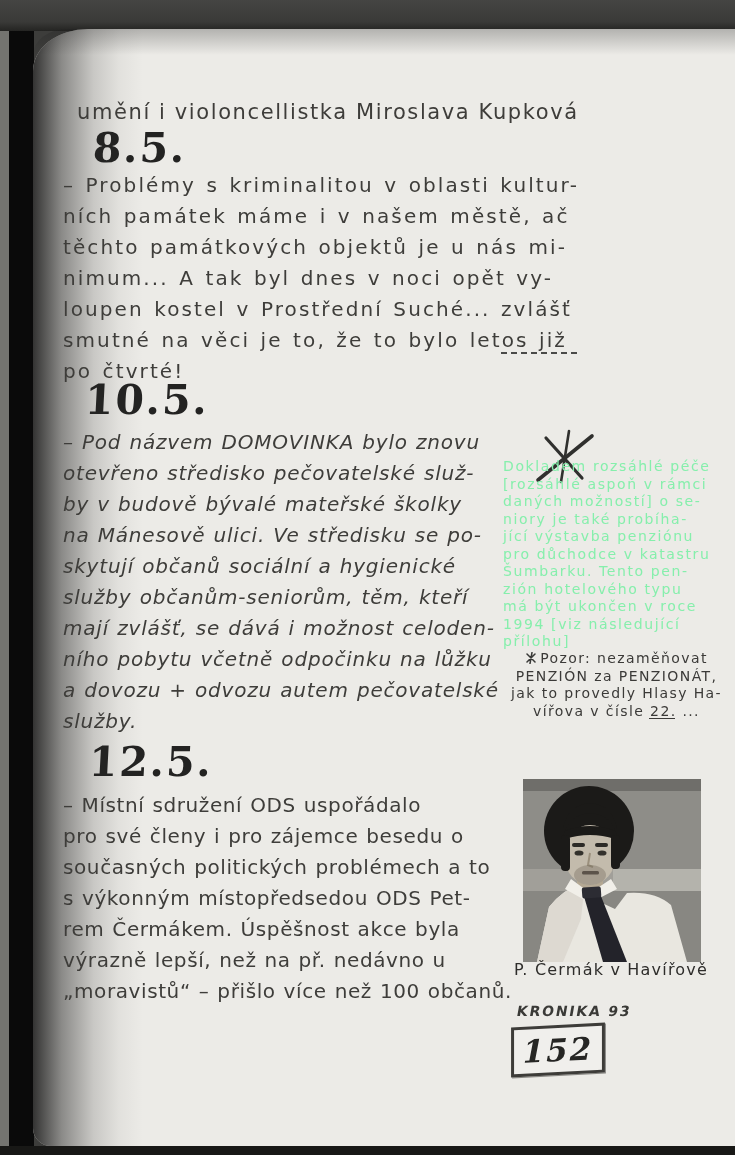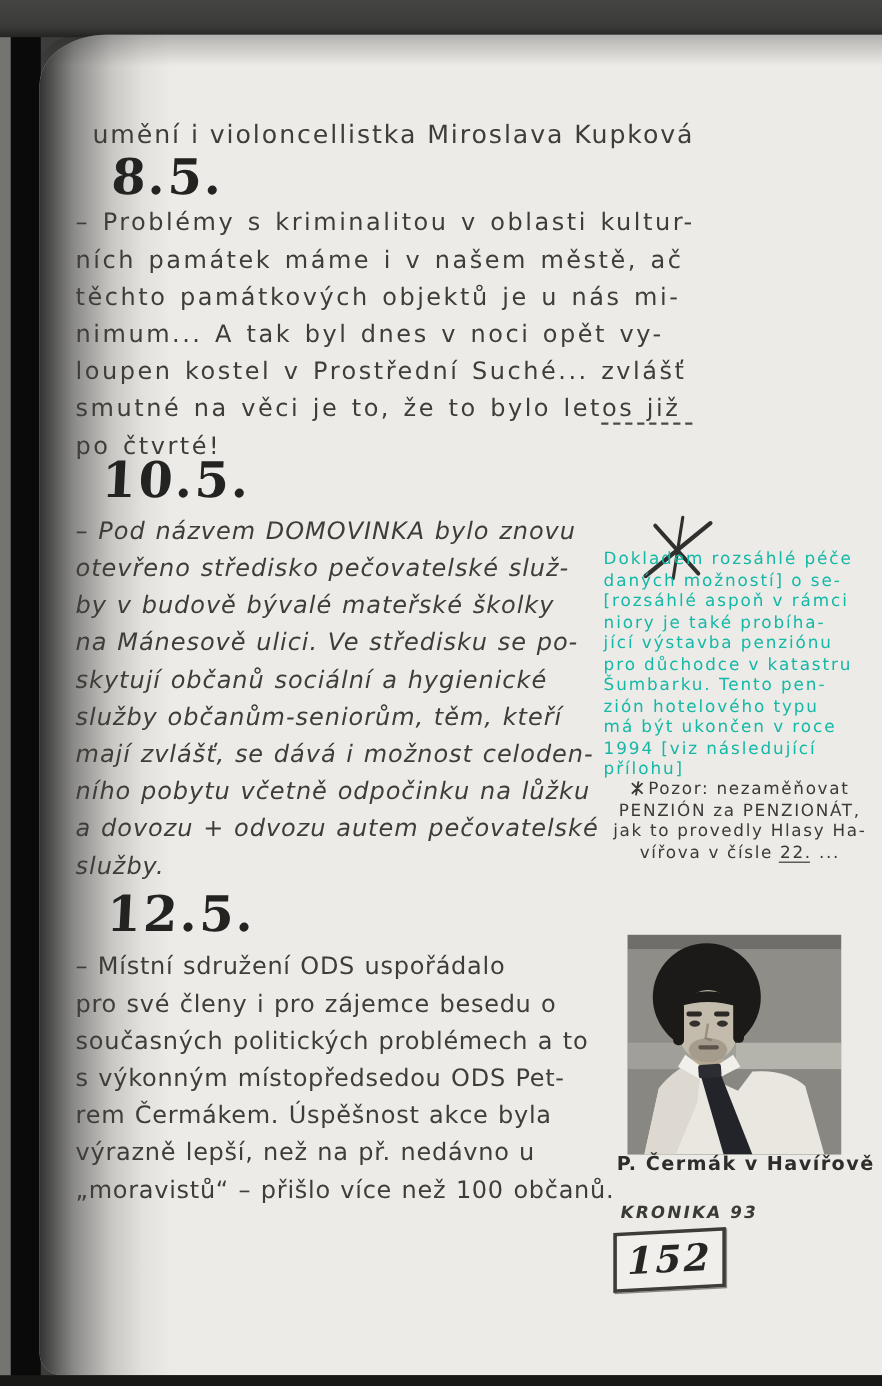--- a/index.html
+++ b/index.html
@@ -43,30 +43,30 @@
   }
   .d1{left:93px;top:124px;}
   .d2{left:85px;top:376px;}
   .d3{left:89px;top:738px;}
   .para{font-size:20px;}
   .para > div{line-height:31px;height:31px;white-space:nowrap;position:relative;}
   .p1{left:63px;top:170px;letter-spacing:2.1px;word-spacing:2px;}
   .p2{left:63px;top:427px;letter-spacing:0.8px;word-spacing:1px;font-style:italic;}
   .p3{left:63px;top:790px;letter-spacing:0.6px;word-spacing:1px;}
   .u-letos{position:absolute;left:438px;top:27px;width:76px;border-top:2.5px dashed #4a4a48;}
-  .note{left:503px;top:458px;font-size:14px;letter-spacing:1.6px;color:#14b8a6;}
+  .note{left:503px;top:458px;font-size:14px;letter-spacing:1.6px;color:#86efac;}
   .note > div{line-height:17.5px;height:17.5px;white-space:nowrap;}
   .warn{left:511px;top:650px;font-size:14px;letter-spacing:1.4px;color:#3b3a38;}
   .warn > div{line-height:17.5px;height:17.5px;white-space:nowrap;position:relative;text-align:center;}
   .u22{position:absolute;left:138px;bottom:1px;width:26px;border-bottom:1.5px solid #3a3a38;}
   .xbig{left:534px;top:428px;}
   .xsmall{display:inline-block;vertical-align:-1px;margin-right:3px;}
   .photo{left:523px;top:779px;width:178px;height:183px;background:#98978f;}
   .photo svg{display:block;}
-  .caption{left:514px;top:960px;font-size:16px;letter-spacing:1.2px;color:#2e2d2b;font-weight:700;}
+  .caption{left:514px;top:960px;font-size:16px;letter-spacing:1.2px;color:#2e2d2b;font-weight:400;}
   .kronika{left:517px;top:1003px;font-size:14px;font-weight:700;letter-spacing:1.8px;color:#3a3a37;transform:skewX(-10deg);}
   .pagenum-box{
     left:511px;top:1025px;width:88px;height:44px;
     border:3px solid #3d3c39;background:#f0efec;
     transform:rotate(-3deg) skewX(-3deg);
     box-shadow:1px 1px 0 #8a8985;
     display:flex;align-items:center;justify-content:center;
   }
   .pagenum{
     font-family:"DejaVu Serif", serif;font-style:italic;font-weight:700;
@@ -130,22 +130,22 @@
     </div>
 
     <svg class="abs xbig" width="62" height="58" viewBox="0 0 62 58">
       <path d="M4,52 L58,8" stroke="#30302e" stroke-width="3.6" stroke-linecap="round" fill="none"></path>
       <path d="M12,10 L48,50" stroke="#30302e" stroke-width="3.2" stroke-linecap="round" fill="none"></path>
       <path d="M35,3 L27,54" stroke="#30302e" stroke-width="2.6" stroke-linecap="round" fill="none"></path>
     </svg>
 
     <div class="abs note">
       <div>Dokladem rozsáhlé péče</div>
+      <div>[rozsáhlé aspoň v rámci</div>
       <div>daných možností] o se-</div>
-      <div>[rozsáhlé aspoň v rámci</div>
       <div>niory je také probíha-</div>
       <div>jící výstavba penziónu</div>
       <div>pro důchodce v katastru</div>
       <div>Šumbarku. Tento pen-</div>
       <div>zión hotelového typu</div>
       <div>má být ukončen v roce</div>
       <div>1994 [viz následující</div>
       <div>přílohu]</div>
     </div>
 

